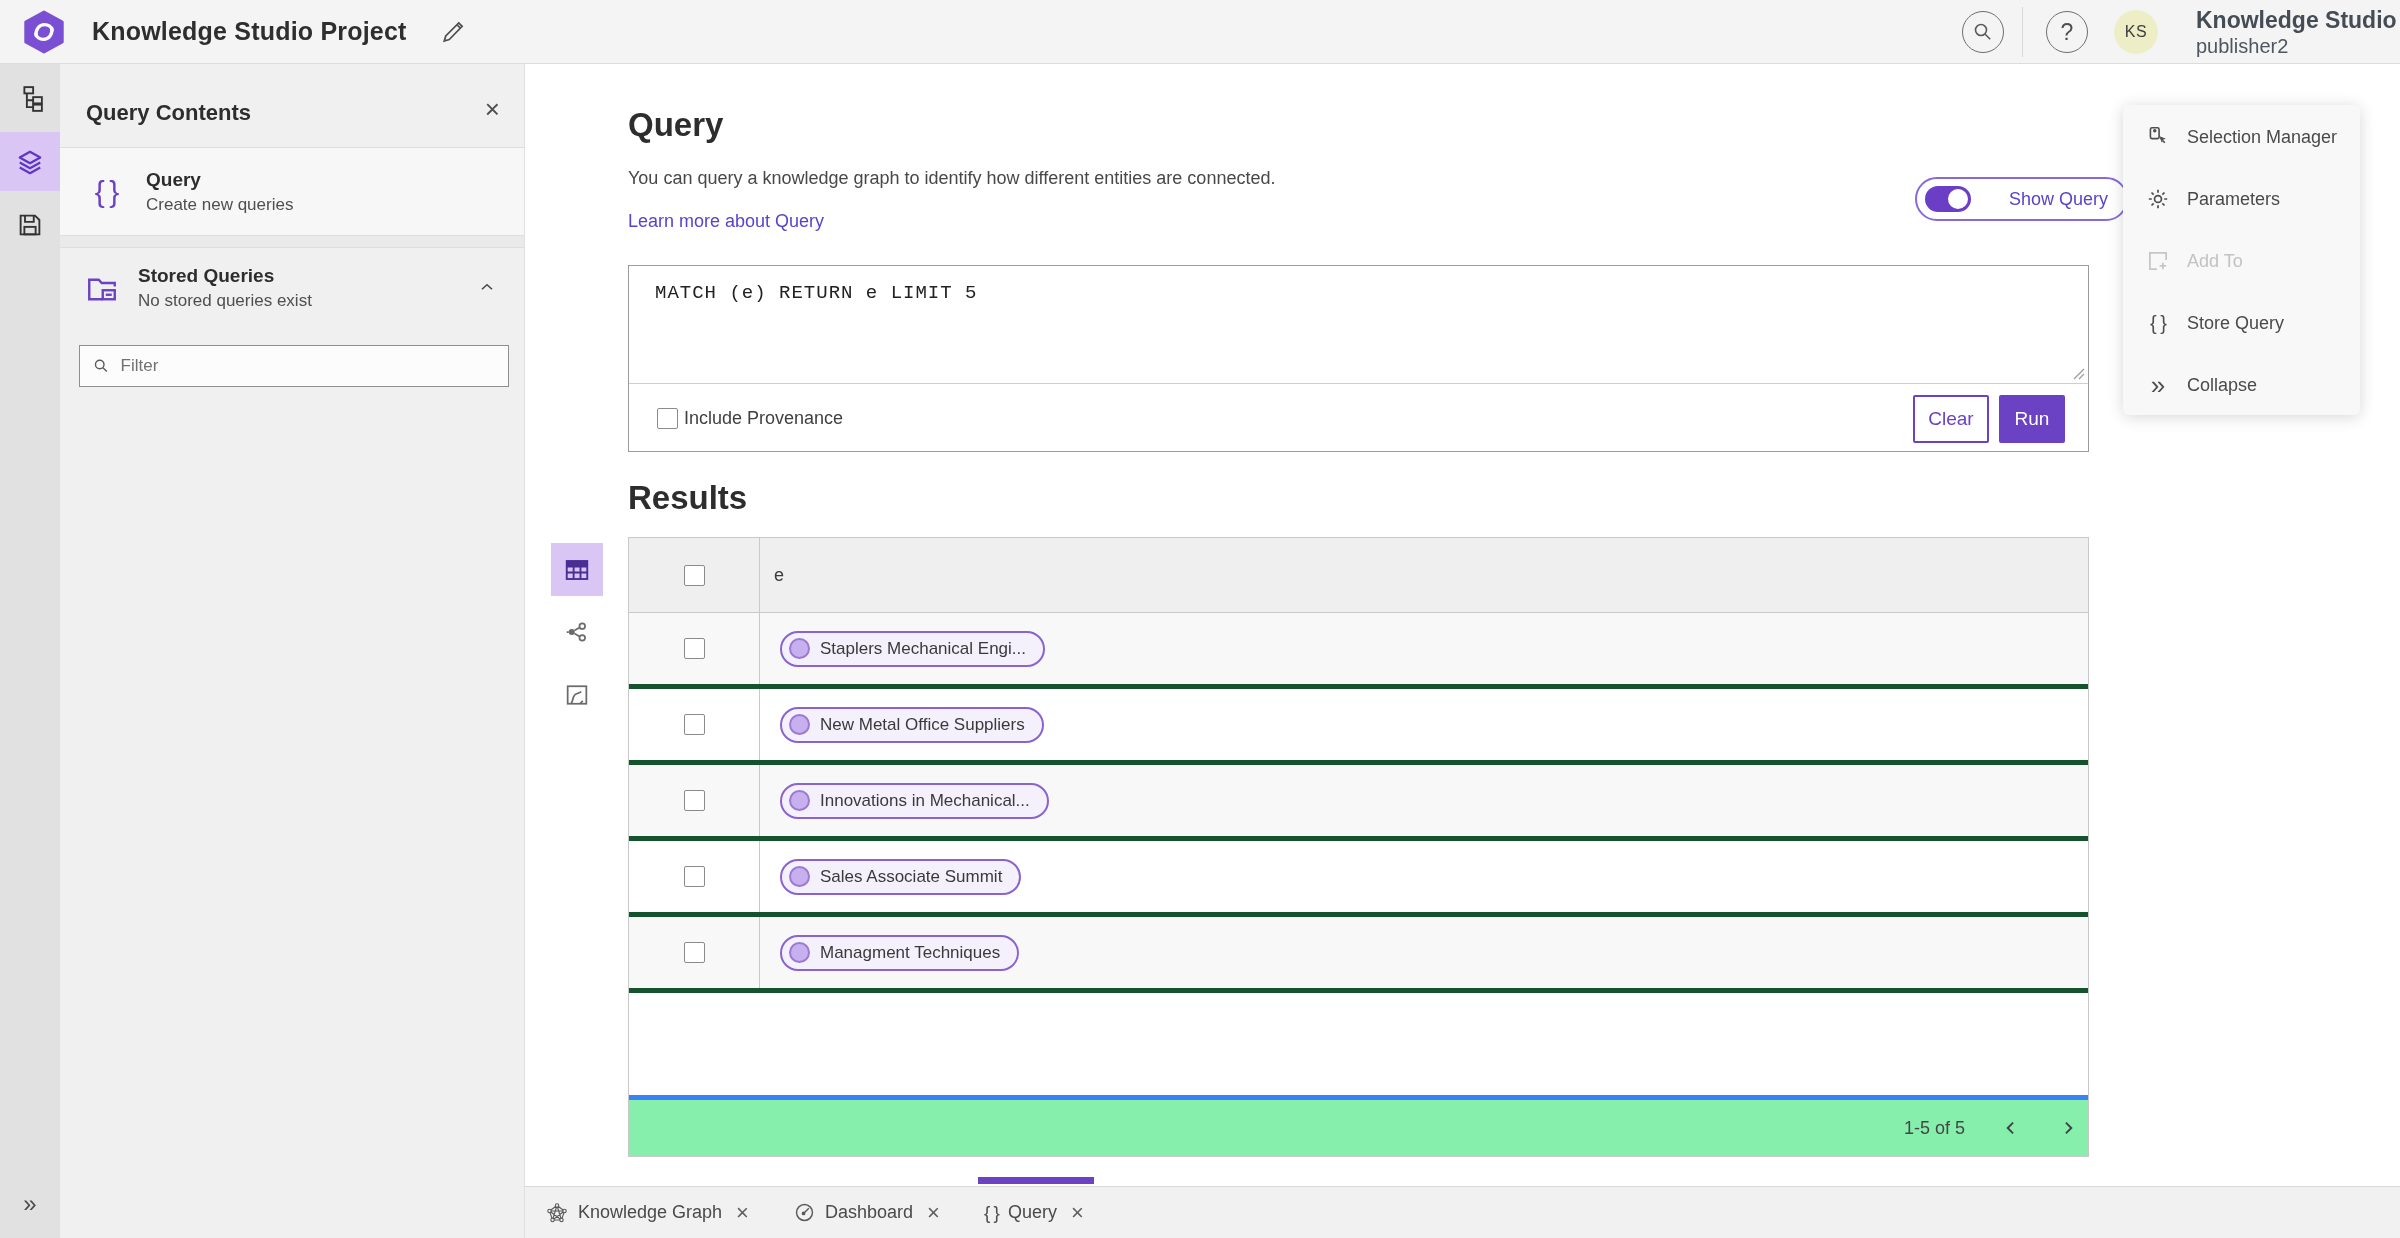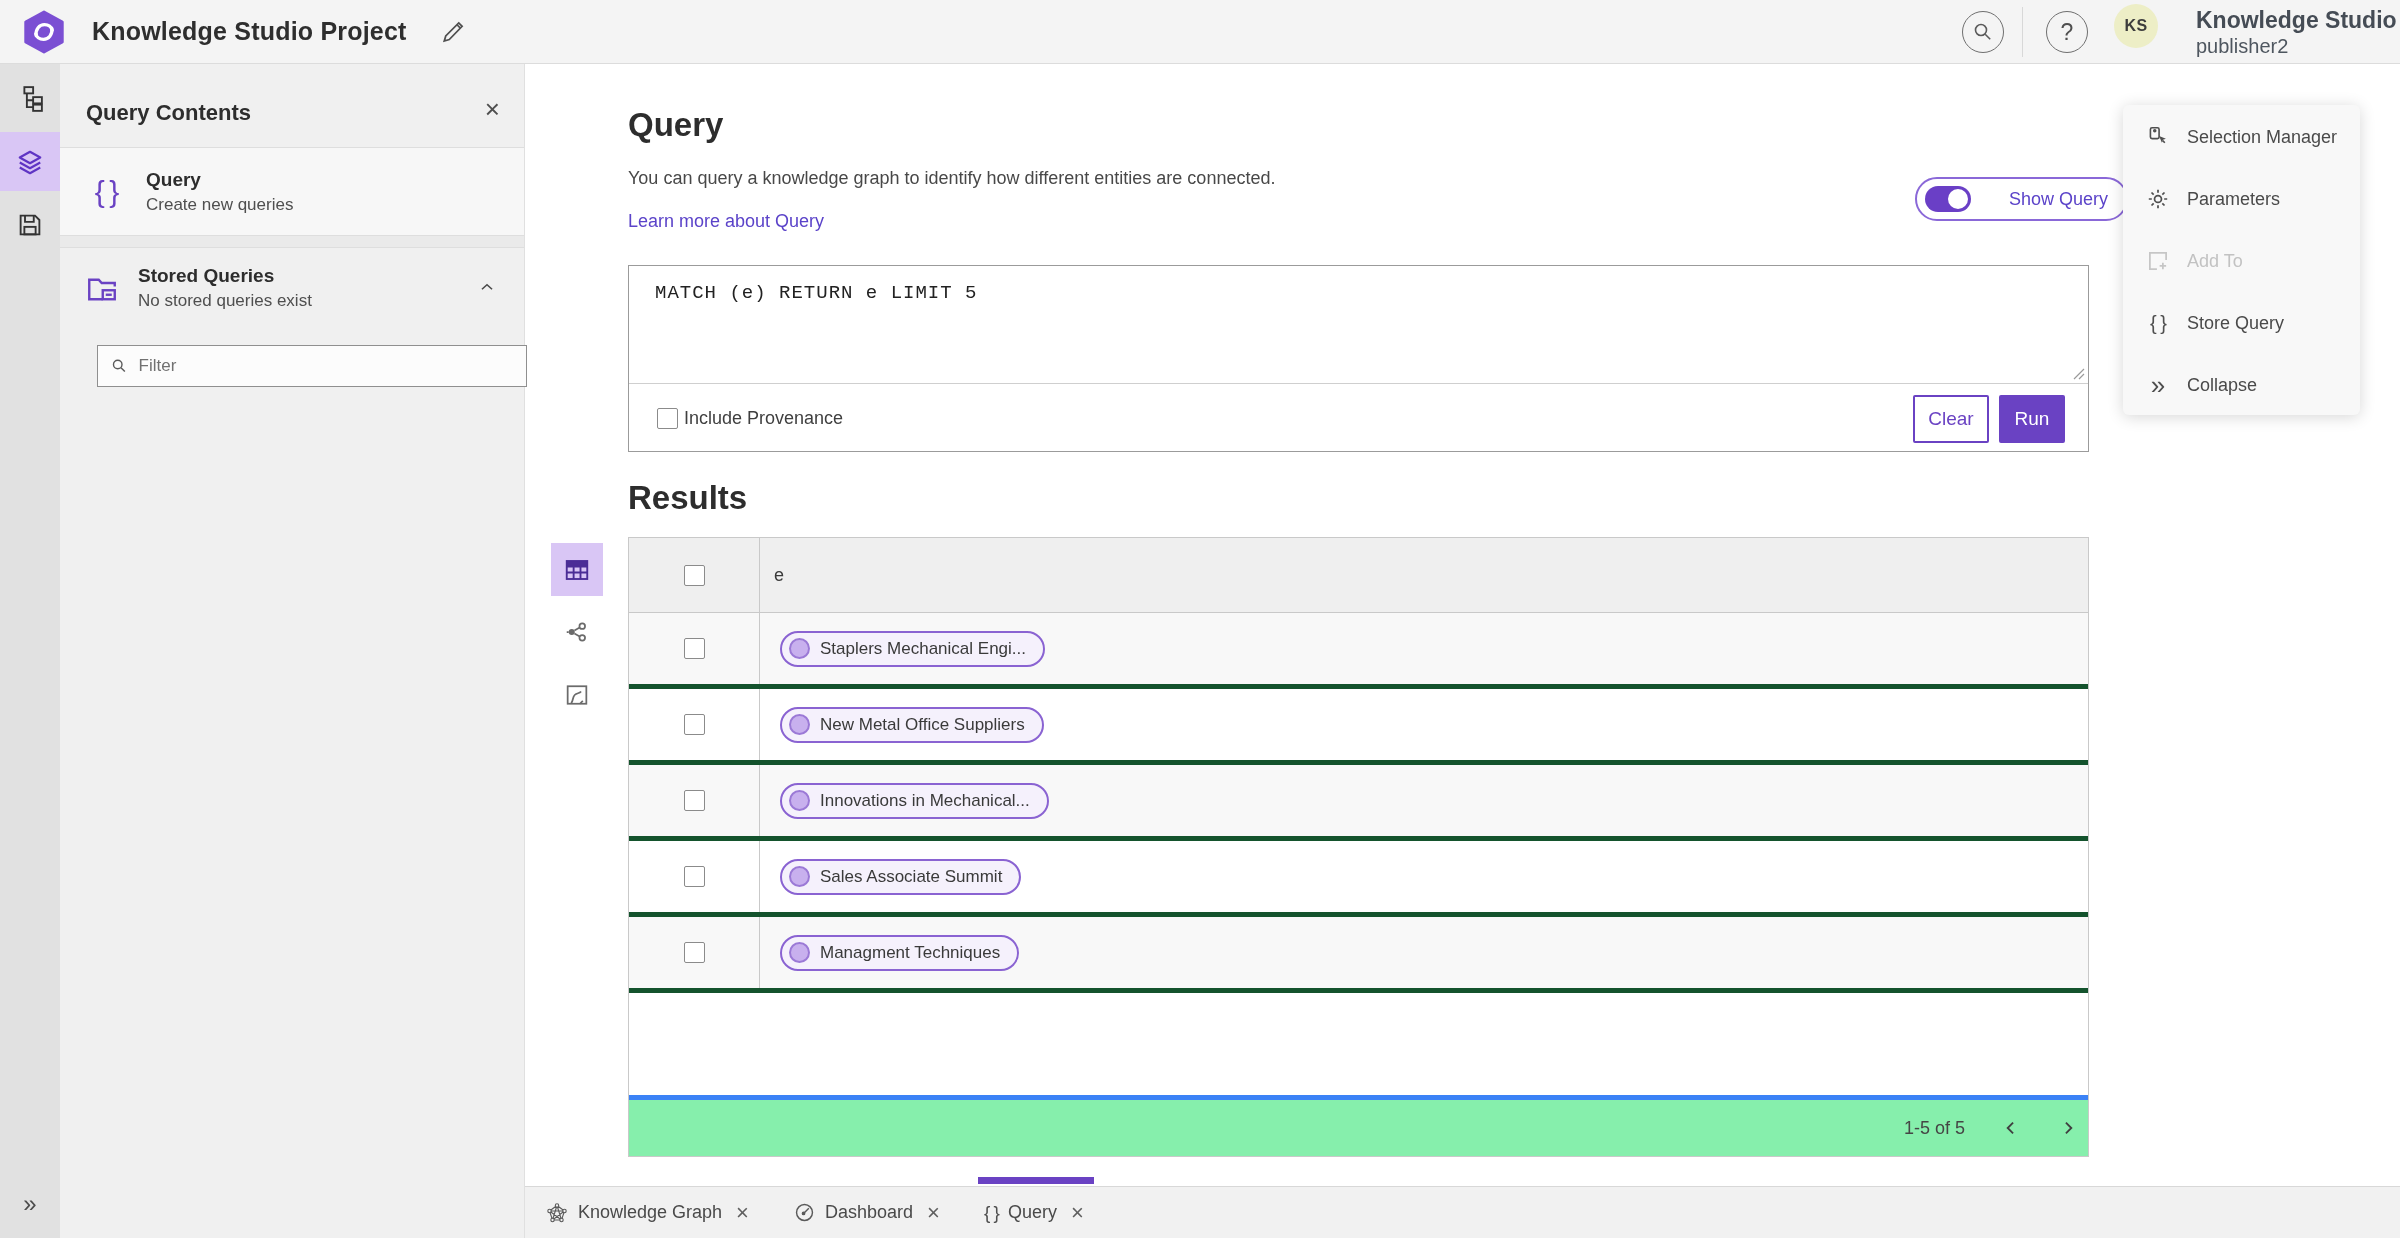--- a/index.html
+++ b/index.html
@@ -12,23 +12,23 @@
   .topbar { position:absolute; left:0; top:0; width:2400px; height:64px;
             background:#f4f4f4; border-bottom:1px solid #dcdcdc; z-index:5; }
   .logo { position:absolute; left:22px; top:10px; width:44px; height:44px; cursor:pointer; }
   .project-title { position:absolute; left:92px; top:17px; font-size:25px; font-weight:700; color:#2e2e2e; letter-spacing:.2px; }
   .edit-pencil { position:absolute; left:438px; top:17px; width:30px; height:30px; cursor:pointer; }
   .circle-btn { position:absolute; top:11px; width:42px; height:42px; border:1px solid #6f6f6f; border-radius:50%;
                 display:flex; align-items:center; justify-content:center; color:#555; cursor:pointer; background:transparent; }
   .search-btn { left:1962px; }
   .help-btn  { left:2046px; font-size:23px; color:#4f4f4f; }
   .topbar-divider { position:absolute; left:2022px; top:7px; width:1px; height:50px; background:#d8d8d8; }
-  .avatar { position:absolute; left:2114px; top:4px; width:44px; height:44px; border-radius:50%;
+  .avatar { position:absolute; left:2114px; top:10px; width:44px; height:44px; border-radius:50%;
             background:#edeec6; display:flex; align-items:center; justify-content:center;
-            font-size:16px; font-weight:700; letter-spacing:.5px; color:#3d3d3d; cursor:pointer; }
+            font-size:16px; font-weight:400; letter-spacing:.5px; color:#3d3d3d; cursor:pointer; }
   .user-block { position:absolute; left:2196px; top:8px; line-height:1.1; cursor:pointer; }
   .user-block .org { font-size:23px; font-weight:700; color:#454c55; }
   .user-block .usr { font-size:20px; color:#4e565f; margin-top:2px; }
 
   
   .rail { position:absolute; left:0; top:64px; width:60px; height:1174px; background:#e1e1e1; z-index:4; }
   .rail-item { position:absolute; left:0; width:60px; height:58px; display:flex; align-items:center; justify-content:center; cursor:pointer; }
   .rail-item.active { background:#d9c6f5; }
   .rail-expander { position:absolute; left:0; bottom:14px; width:60px; height:40px; display:flex; align-items:center; justify-content:center;
                    font-size:24px; color:#4c4c4c; cursor:pointer; }
@@ -41,21 +41,21 @@
   .sb-close { position:absolute; right:24px; top:32px; font-size:26px; color:#4f4f4f; cursor:pointer; line-height:1; }
   .sb-item { position:relative; height:88px; background:#f7f7f7; border-bottom:1px solid #dedede;
              display:flex; align-items:center; padding-left:24px; gap:18px; cursor:pointer; }
   .sb-item .braces { font-size:30px; color:#6a42c3; font-weight:400; letter-spacing:-2px; width:44px; text-align:center; }
   .sb-item-text .t1 { font-size:19px; font-weight:700; color:#2d2d2d; }
   .sb-item-text .t2 { font-size:17px; color:#4f4f4f; margin-top:4px; }
   .sb-gap { height:12px; background:#eaeaea; border-bottom:1px solid #dedede; }
   .sb-stored { position:relative; height:79px; display:flex; align-items:center; padding-left:24px; gap:18px; cursor:pointer; }
   .sb-stored .chev-up { position:absolute; right:26px; top:28px; }
   .sb-filter { position:absolute; left:19px; top:281px; width:430px; height:42px; background:#fcfcfc;
-               border:1px solid #8f8f8f; display:flex; align-items:center; gap:10px; padding:0 12px;margin-left:18px; }
+               border:1px solid #8f8f8f; display:flex; align-items:center; gap:10px; padding:0 12px; }
   .sb-filter input { border:none; outline:none; background:transparent; font-size:17px; width:100%;
                      font-family:"Liberation Sans",sans-serif; color:#333; }
   .sb-filter input::placeholder { color:#717171; }
 
   
   .h1 { position:absolute; left:628px; font-size:33px; font-weight:700; color:#2d2d2d; }
   .h1.query { top:106px; }
   .h1.results { top:479px; }
   .desc { position:absolute; left:628px; top:168px; font-size:18px; color:#484848; }
   .learn-link { position:absolute; left:628px; top:211px; font-size:18px; color:#5b43c9; cursor:pointer; }

